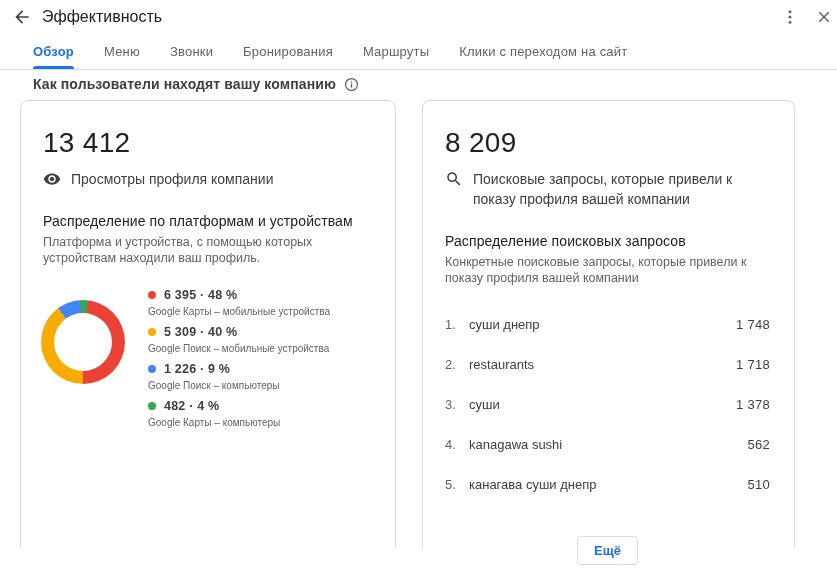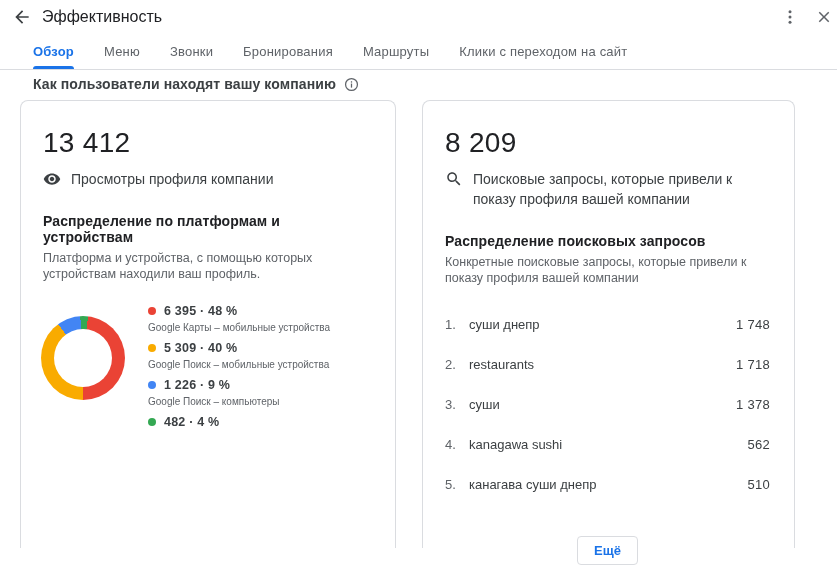--- a/index.html
+++ b/index.html
@@ -29,21 +29,21 @@
   
   .card { position:absolute; top:100px; height:448px; background:#fff;
     border:1px solid #dadce0; border-bottom:none; border-radius:8px 8px 0 0;
     padding:26px 24px 0 22px; }
   .card-left  { left:20px;  width:376px; }
   .card-right { left:422px; width:373px; }
   .big-number { font-size:28px; color:#202124; letter-spacing:.3px; }
   .caption-row { display:flex; gap:10px; margin-top:10px; align-items:flex-start; }
   .caption-row svg { flex:none; margin-top:1px; }
   .caption-text { font-size:14px; color:#3c4043; line-height:20px; max-width:322px; }
-  .breakdown-title { margin-top:24px; font-size:14px; font-weight:bold; color:#202124; letter-spacing:.1px; }
+  .breakdown-title { margin-top:24px; font-size:14px; font-weight:normal; color:#202124; letter-spacing:.1px; }
   .breakdown-desc { margin-top:5px; font-size:12.5px; color:#5f6368; line-height:16px; max-width:318px; }
   
   .chart-area { display:flex; margin-top:22px; }
   .donut { position:relative; width:84px; height:84px; border-radius:50%; flex:none; margin-top:12px; margin-left:-2px; }
   .donut::after { content:""; position:absolute; inset:13px; background:#fff; border-radius:50%; }
   .legend { margin-left:23px; display:flex; flex-direction:column; gap:8px; }
   .legend-value-row { display:flex; align-items:center; gap:8px; }
   .legend-dot { width:8px; height:8px; border-radius:50%; flex:none; }
   .legend-value { font-size:12.5px; font-weight:bold; color:#3c4043; letter-spacing:.2px; }
   .legend-label { margin-top:4px; font-size:10px; color:#5f6368; }
@@ -137,20 +137,21 @@
             <span class="legend-dot" style="background: rgb(66, 133, 244);"></span>
             <span class="legend-value">1 226 · 9 %</span>
           </div>
           <div class="legend-label">Google Поиск – компьютеры</div>
         </div>
         <div class="legend-item">
           <div class="legend-value-row">
             <span class="legend-dot" style="background: rgb(52, 168, 83);"></span>
             <span class="legend-value">482 · 4 %</span>
           </div>
+          <div class="legend-label">Google Карты – компьютеры</div>
         </div>
       </div>
     </div>
   </div>
 
   <div class="card card-right">
     <div class="big-number">8 209</div>
     <div class="caption-row">
       <svg width="18" height="18" viewBox="0 0 24 24">
         <path fill="#3c4043" d="M15.5 14h-.8l-.3-.3c1-1.1 1.6-2.6 1.6-4.2C16 5.9 13.1 3 9.5 3S3 5.9 3 9.5 5.9 16 9.5 16c1.6 0 3.1-.6 4.2-1.6l.3.3v.8l5 5 1.5-1.5-5-5zm-6 0C7 14 5 12 5 9.5S7 5 9.5 5 14 7 14 9.5 12 14 9.5 14z"></path>

